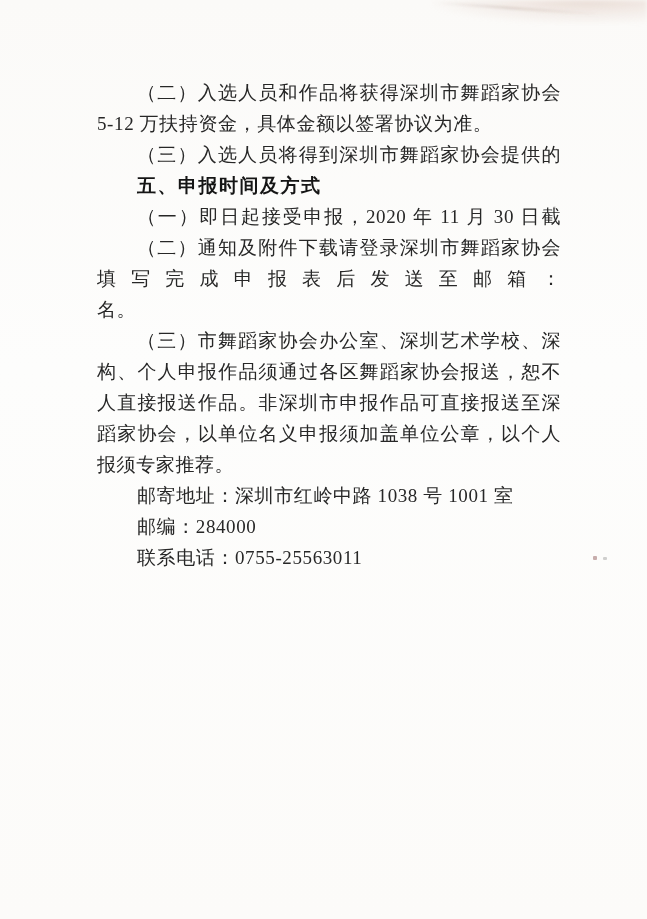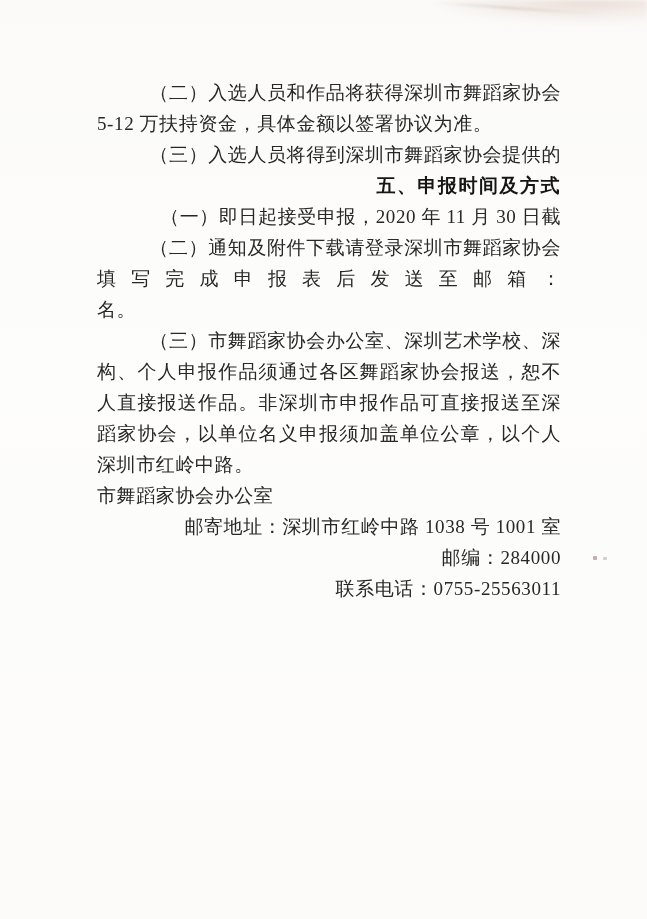--- a/index.html
+++ b/index.html
@@ -58,21 +58,21 @@
     white-space: nowrap;
     overflow: visible;
     text-rendering: optimizeLegibility;
   }
   .line.fill {
     white-space: normal;
     text-align: justify;
     text-align-last: justify;
     overflow: hidden;
   }
-  .line.indent { text-indent: 40px; text-align: right; }
+  .line.indent { text-indent: 40px; }
   .line.heading {
     font-family: "Liberation Sans", "DejaVu Sans", sans-serif;
     font-weight: 700;
     font-size: 19px;
     color: #151515;
     letter-spacing: 1.5px;
   }
 </style>
 </head>
 <body>
@@ -89,19 +89,18 @@
       <div class="line indent fill">（三）入选人员将得到深圳市舞蹈家协会提供的专家指</div>
       <div class="line heading indent">五、申报时间及方式</div>
       <div class="line indent fill">（一）即日起接受申报，2020 年 11 月 30 日截止。申报</div>
       <div class="line indent fill">（二）通知及附件下载请登录深圳市舞蹈家协会公众号，</div>
       <div class="line fill">填写完成申报表后发送至邮箱：szda25563011@126.com。邮</div>
       <div class="line">名。</div>
       <div class="line indent fill">（三）市舞蹈家协会办公室、深圳艺术学校、深圳歌剧</div>
       <div class="line fill">构、个人申报作品须通过各区舞蹈家协会报送，恕不接受个</div>
       <div class="line fill">人直接报送作品。非深圳市申报作品可直接报送至深圳市舞</div>
       <div class="line fill">蹈家协会，以单位名义申报须加盖单位公章，以个人名义申</div>
-      <div class="line">深圳市红岭中路。</div>
-      <div class="line">市舞蹈家协会办公室</div>
+      <div class="line">报须专家推荐。</div>
       <div class="line indent">邮寄地址：深圳市红岭中路 1038 号 1001 室</div>
       <div class="line indent">邮编：284000</div>
       <div class="line indent">联系电话：0755-25563011</div>
     </div>
 </div>
 
 </body></html>

